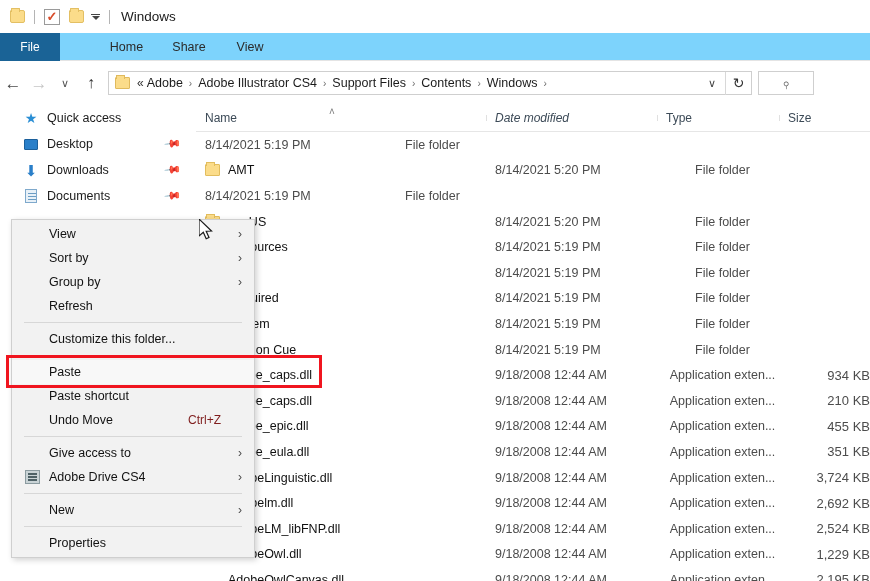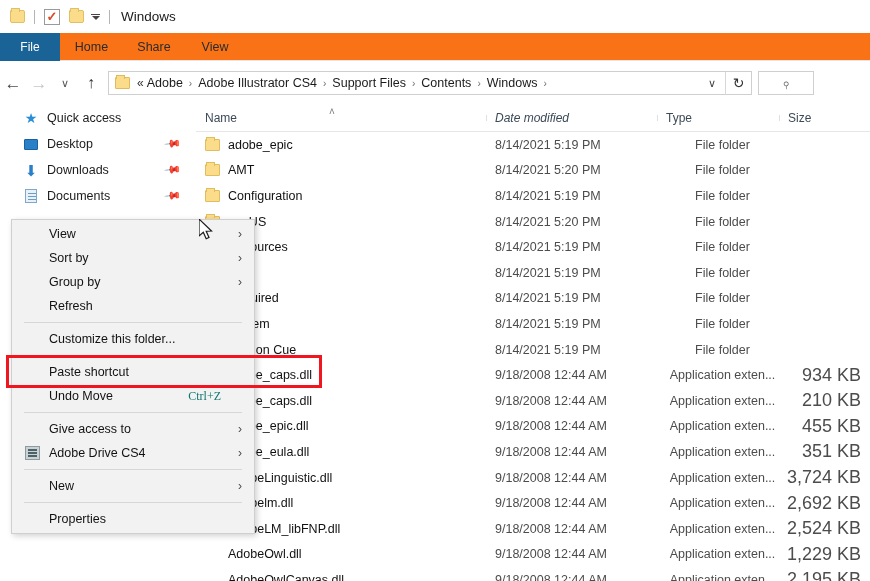--- a/index.html
+++ b/index.html
@@ -31,26 +31,26 @@
   }
   .qa-check { color:#d84c2a; font-size:13px; line-height:1; font-weight:bold; }
   .qa-drop { margin-left:7px; font-size:9px; color:#444; line-height:1; display:flex; flex-direction:column; align-items:center; }
   .qa-drop .bar { width:9px; height:1px; background:#444; margin-bottom:1px; }
   .qa-drop .tri { width:0;height:0;border-left:4px solid transparent;border-right:4px solid transparent;border-top:4px solid #444; }
   .win-title { font-size:13.5px; color:#1a1a1a; margin-left:2px; }
 
   
   .ribbon {
     position:absolute; left:0; top:33px; width:870px; height:28px;
-    background:#f97316; display:flex; align-items:stretch;
+    background:#7dd3fc; display:flex; align-items:stretch;
     border-bottom:1px solid #e4e4e4;
   }
   .tab { display:flex; align-items:center; justify-content:center; font-size:12.5px; color:#2b2b2b; height:28px; }
   .tab.file { background:#1a6396; color:#fff; width:60px; font-size:12px; }
-  .tab.home { width:63px; }
+  .tab.home { width:63px;margin-left:35px; }
   .tab.share { width:62px; }
   .tab.view { width:60px; }
 
   
   .addressbar {
     position:absolute; left:0; top:61px; width:870px; height:44px; background:#fff;
     display:flex; align-items:center;
   }
   .nav-btn { width:26px; height:26px; display:flex; align-items:center; justify-content:center; }
   .arrow-ico { font-size:17px; color:#4a4a4a; line-height:1; }
@@ -99,37 +99,37 @@
   .ch { font-size:12px; color:#3c4a57; padding-left:9px; position:relative; }
   .ch + .ch::before { content:""; position:absolute; left:0; top:4px; bottom:4px; width:1px; background:#e0e0e0; }
   .ch.name { width:290px; }
   .ch.date { width:171px;font-style:italic; }
   .ch.type { width:122px; }
   .ch.size { width:91px; }
   .row { height:25.6px; display:flex; align-items:center; }
   .c-name { width:290px; display:flex; align-items:center; padding-left:9px; font-size:12.5px; color:#111; }
   .c-date { width:171px; padding-left:9px; font-size:12.5px; color:#4c4c4c; }
   .c-type { width:122px; padding-left:9px; font-size:12.5px; color:#4c4c4c; white-space:nowrap;text-align:center; }
-  .c-size { width:91px; padding-right:9px; font-size:18px; color:#4c4c4c; text-align:right; }
+  .c-size { width:91px; font-size:13px; color:#4c4c4c; text-align:right; }
   .row-folder-ico {
     width:15px; height:12px; background:#fbdc8a; border:1px solid #e2bd5e; border-radius:1px;
     position:relative; flex:none; margin-right:8px;
   }
   .row-folder-ico::before{content:"";position:absolute;left:0;top:-3px;width:7px;height:3px;background:#fbdc8a;border:1px solid #e2bd5e;border-bottom:none;}
   .row-dll-ico { width:15px; flex:none; margin-right:8px; }
 
   
   .ctxmenu {
     position:absolute; left:11px; top:219px; width:244px; background:#f2f2f2;
     border:1px solid #cfcfcf; box-shadow:2px 2px 6px rgba(0,0,0,.18); z-index:40;
     padding:2px 0;
   }
   .mi { height:24px; display:flex; align-items:center; position:relative; padding-left:37px; font-size:12.5px; color:#121212; }
   .mi .sub-chev { position:absolute; right:12px; font-size:12px; color:#4a4a4a; }
-  .mi .accel { position:absolute; right:33px; font-size:12px; color:#0f766e;font-family:Liberation Serif, serif; }
+  .mi .accel { position:absolute; right:33px; font-size:12px; color:#7f1d1d; }
   .mi-ico { position:absolute; left:12px; width:16px; height:16px; display:flex; align-items:center; justify-content:center; }
   .vscode-ico { width:15px; height:15px; position:relative; }
   .vscode-ico .vs-l { position:absolute; left:0; top:2px; width:3px; height:11px; background:#1f7fd0; }
   .vscode-ico .vs-r { position:absolute; left:4px; top:0; width:0; height:0;
       border-top:7.5px solid transparent; border-bottom:7.5px solid transparent; border-left:10px solid #2a8fe0; }
   .adrive-ico { width:15px; height:14px; background:#c9d3d6; border:1px solid #8b9ba0; display:flex; flex-direction:column; justify-content:center; align-items:center; gap:1.5px; }
   .adrive-ico i { display:block; width:9px; height:1.5px; background:#4e6166; }
   .mi-sep { height:1px; background:#d7d7d7; margin:4px 12px 4px 12px; }
 
   
@@ -242,42 +242,34 @@
   <div class="filelist">
     <div class="col-head">
       <span class="sort-caret">˄</span>
       <div class="ch name">Name</div>
       <div class="ch date">Date modified</div>
       <div class="ch type">Type</div>
       <div class="ch size">Size</div>
     </div>
     <div id="rows-container">
         <div class="row">
-          <div class="c-name">
-            <span class="row-folder-ico"></span>
-            <span>adobe_epic</span>
-          </div>
           <div class="c-date">8/14/2021 5:19 PM</div>
           <div class="c-type">File folder</div>
           <div class="c-size"></div>
         </div>
         <div class="row">
           <div class="c-name">
             <span class="row-folder-ico"></span>
             <span>AMT</span>
           </div>
           <div class="c-date">8/14/2021 5:20 PM</div>
           <div class="c-type">File folder</div>
           <div class="c-size"></div>
         </div>
         <div class="row">
-          <div class="c-name">
-            <span class="row-folder-ico"></span>
-            <span>Configuration</span>
-          </div>
           <div class="c-date">8/14/2021 5:19 PM</div>
           <div class="c-type">File folder</div>
           <div class="c-size"></div>
         </div>
         <div class="row">
           <div class="c-name">
             <span class="row-folder-ico"></span>
             <span>en_US</span>
           </div>
           <div class="c-date">8/14/2021 5:20 PM</div>
@@ -427,20 +419,23 @@
         <span class="sub-chev">›</span>
       </div>
       <div class="mi">
         <span>Refresh</span>
       </div>
       <div class="mi-sep"></div>
       <div class="mi">
         <span>Customize this folder...</span>
       </div>
       <div class="mi-sep"></div>
+      <div class="mi paste-hl">
+        <span>Paste</span>
+      </div>
       <div class="mi">
         <span>Paste shortcut</span>
       </div>
       <div class="mi">
         <span>Undo Move</span>
         <span class="accel">Ctrl+Z</span>
       </div>
       <div class="mi-sep"></div>
       <div class="mi">
         <span>Give access to</span>

